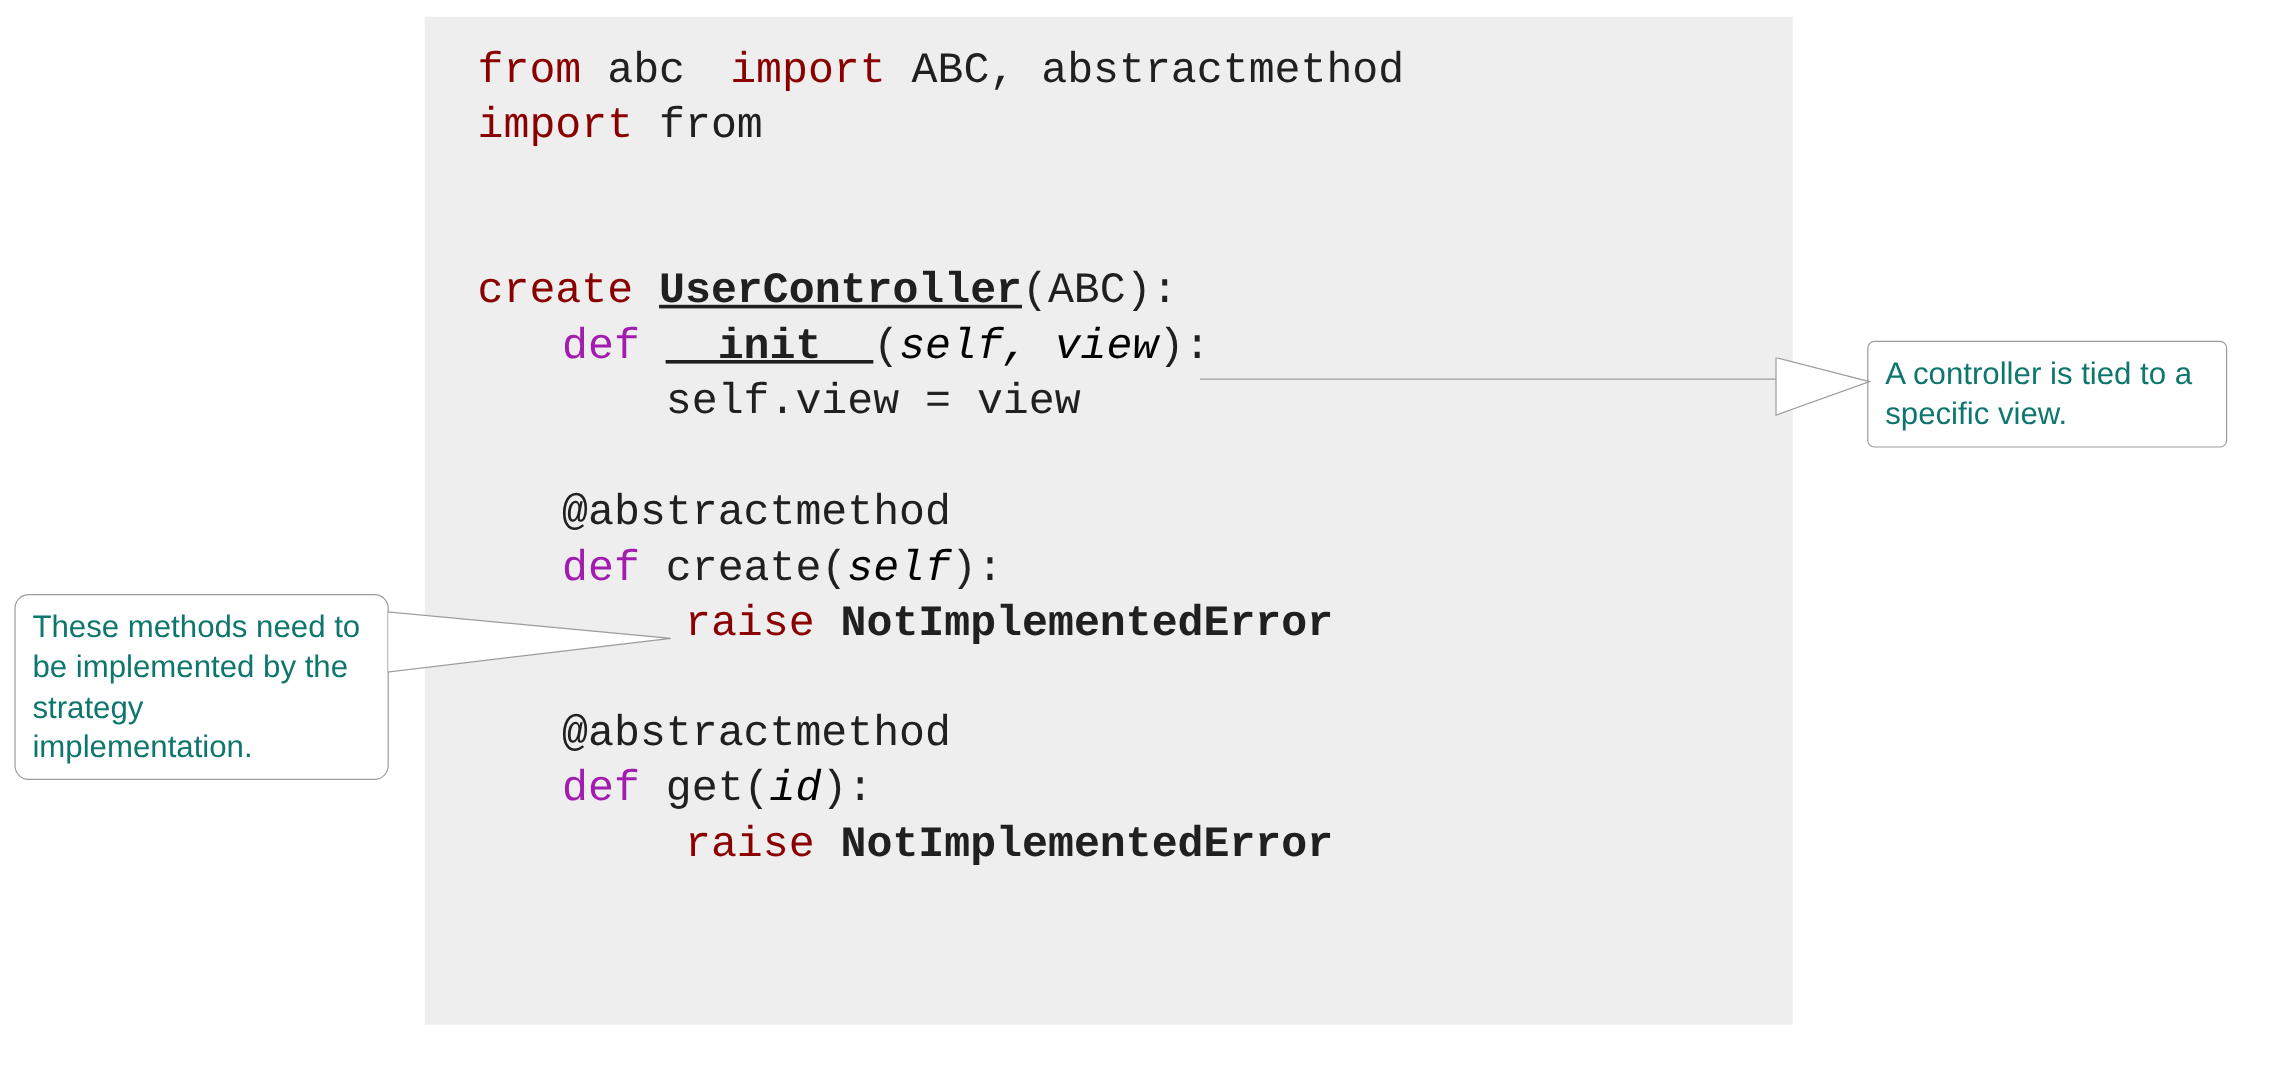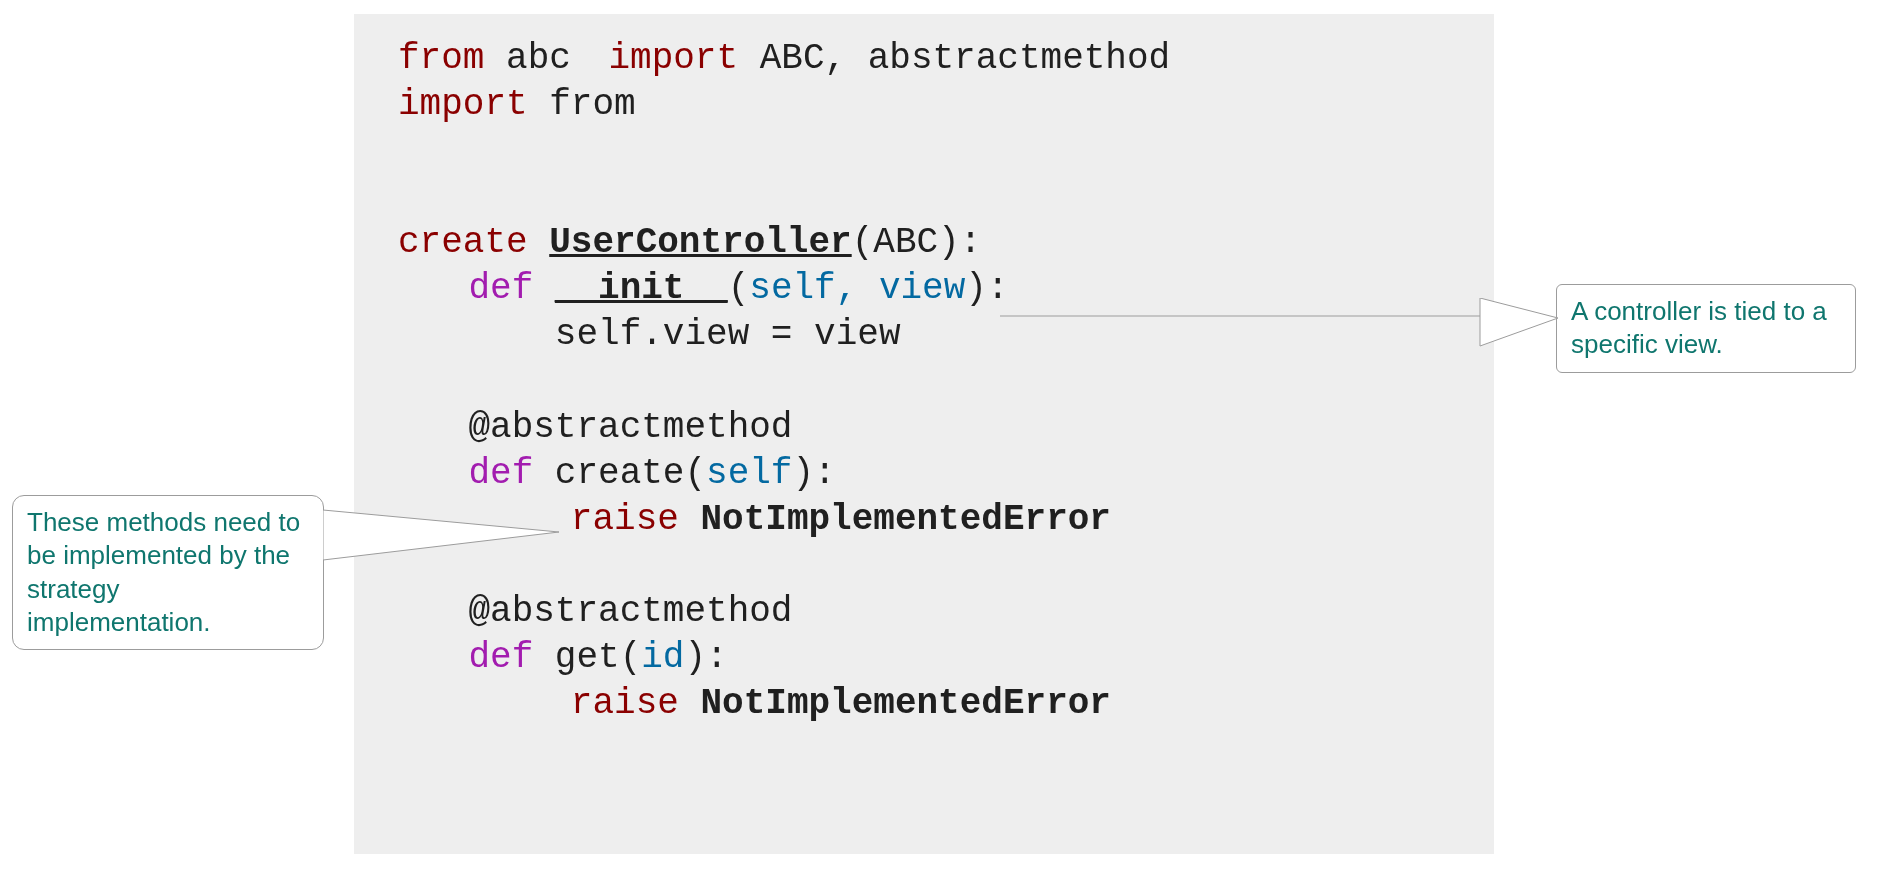--- a/index.html
+++ b/index.html
@@ -28,21 +28,21 @@
     font-family: "Courier New", Courier, monospace;
     font-size: 36px;
     line-height: 1.28;
     color: #202020;
     white-space: pre;
   }
   .kw  { color: #8a0000; margin-left: 16px; }   
   .def { color: #a21caf; }   
   .cls { font-weight: 700; text-decoration: underline; }
   .fn  { font-weight: 700; text-decoration: underline; text-align: right; }
-  .prm { color: #0369a1; }
+  .prm { font-style: italic; color: #000000; }
   .err { font-weight: 700; }
 
   .callout {
     position: absolute;
     background: #ffffff;
     border: 1px solid #9c9c9c;
     border-radius: 6px;
     color: #0f766e;
     font-size: 26px;
     line-height: 1.28;

